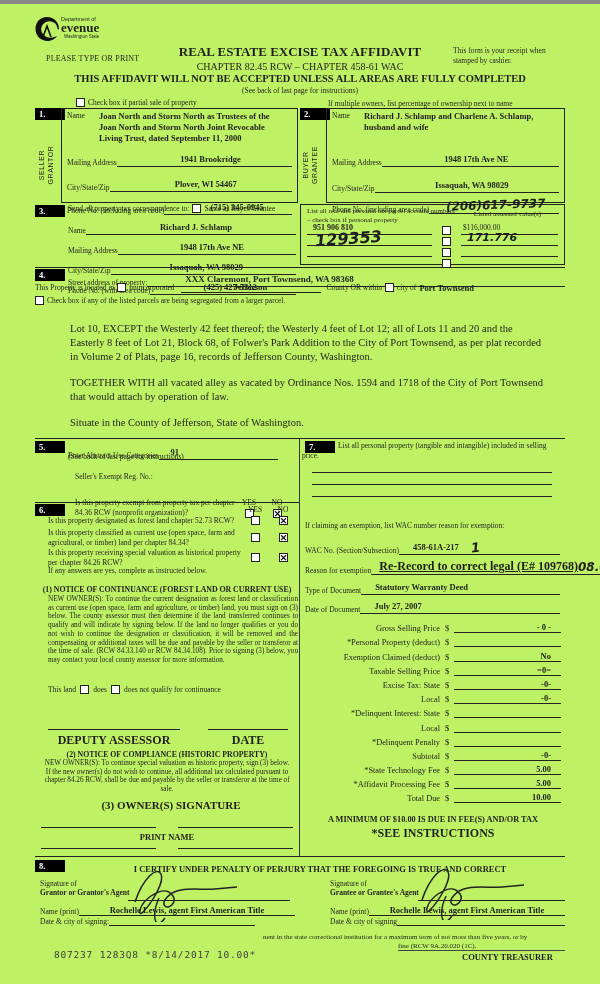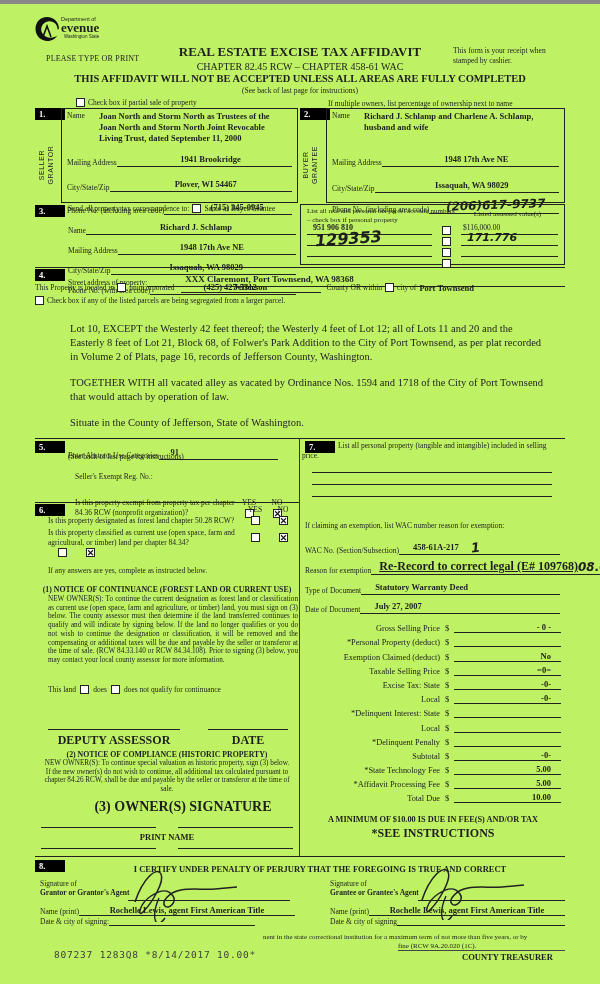--- a/index.html
+++ b/index.html
@@ -213,30 +213,31 @@
       </div>
     </div>
     <div class="hline" style="left:0;top:63px;width:264px;"></div>
     <div class="numbox" style="left:0;top:65px;">6.</div>
     <div class="abs qwrap" style="left:13px;top:66px;width:249px;">
       <div style="width:193px;flex:none;"></div>
       <div class="ynCol">YES</div>
       <div class="ynCol">NO</div>
     </div>
     <div class="abs qwrap" style="left:13px;top:77px;width:249px;align-items:center;">
-      <div class="qtext" style="width:193px;flex:none;">Is this property designated as forest land chapter 50.28 RCW?</div>
+      <div class="qtext" style="width:193px;flex:none;">Is this property designated as forest land chapter 52.73 RCW?</div>
       <div class="ynCol"><span class="cb"></span></div>
       <div class="ynCol"><span class="cb x"></span></div>
     </div>
     <div class="abs qwrap" style="left:13px;top:89px;width:249px;align-items:center;">
       <div class="qtext" style="width:193px;flex:none;">Is this property classified as current use (open space, farm and agricultural, or timber) land per chapter 84.34?</div>
       <div class="ynCol"><span class="cb"></span></div>
       <div class="ynCol"><span class="cb x"></span></div>
     </div>
     <div class="abs qwrap" style="left:13px;top:109px;width:249px;align-items:center;">
+      <div class="qtext" style="width:193px;flex:none;">Is this property receiving special valuation as historical property per chapter 84.26 RCW?</div>
       <div class="ynCol"><span class="cb"></span></div>
       <div class="ynCol"><span class="cb x"></span></div>
     </div>
     <div class="abs qtext" style="left:13px;top:127px;">If any answers are yes, complete as instructed below.</div>
 
     <div class="abs ctr b" style="left:0;top:146px;width:264px;font-size:7.8px;">(1) NOTICE OF CONTINUANCE (FOREST LAND OR CURRENT USE)</div>
     <div class="abs body-just" style="left:13px;top:156px;width:250px;">NEW OWNER(S): To continue the current designation as forest land or classification as current use (open space, farm and agriculture, or timber) land, you must sign on (3) below.  The county assessor must then determine if the land transferred continues to qualify and will indicate by signing below. If the land no longer qualifies or you do not wish to continue the designation or classification, it will be removed and the compensating or additional taxes will be due and payable by the seller or transferor at the time of sale.  (RCW 84.33.140 or RCW 84.34.108). Prior to signing (3) below, you may contact your local county assessor for more information.</div>
 
     <div class="abs" style="left:13px;top:246px;display:flex;align-items:center;font-size:7.5px;">
       <span>This land</span>
@@ -253,21 +254,21 @@
     </div>
     <div class="abs" style="left:13px;top:294px;display:flex;font-size:12px;font-weight:bold;">
       <span class="ctr" style="width:132px;">DEPUTY ASSESSOR</span>
       <span style="width:28px;"></span>
       <span class="ctr" style="width:80px;">DATE</span>
     </div>
 
     <div class="abs ctr b" style="left:0;top:311px;width:264px;font-size:7.8px;">(2) NOTICE OF COMPLIANCE (HISTORIC PROPERTY)</div>
     <div class="abs ctr" style="left:8px;top:320px;width:248px;font-size:7.2px;line-height:8.7px;">NEW OWNER(S):  To continue special valuation as historic property, sign (3) below.  If the new owner(s) do not wish to continue, all additional tax calculated pursuant to chapter 84.26 RCW, shall be due and payable by the seller or transferor at the time of sale.</div>
 
-    <div class="abs ctr b" style="left:16px;top:360px;width:264px;font-size:14px;">(3)  OWNER(S) SIGNATURE</div>
+    <div class="abs ctr b" style="left:4px;top:360px;width:264px;font-size:11px;">(3)  OWNER(S) SIGNATURE</div>
     <div class="abs" style="left:6px;top:388px;display:flex;">
       <span class="fill" style="width:115px;"></span>
       <span style="width:22px;"></span>
       <span class="fill" style="width:115px;"></span>
     </div>
     <div class="abs ctr b" style="left:0;top:393px;width:264px;font-size:8.5px;">PRINT NAME</div>
     <div class="abs" style="left:6px;top:409px;display:flex;">
       <span class="fill" style="width:115px;"></span>
       <span style="width:22px;"></span>
       <span class="fill" style="width:115px;"></span>

